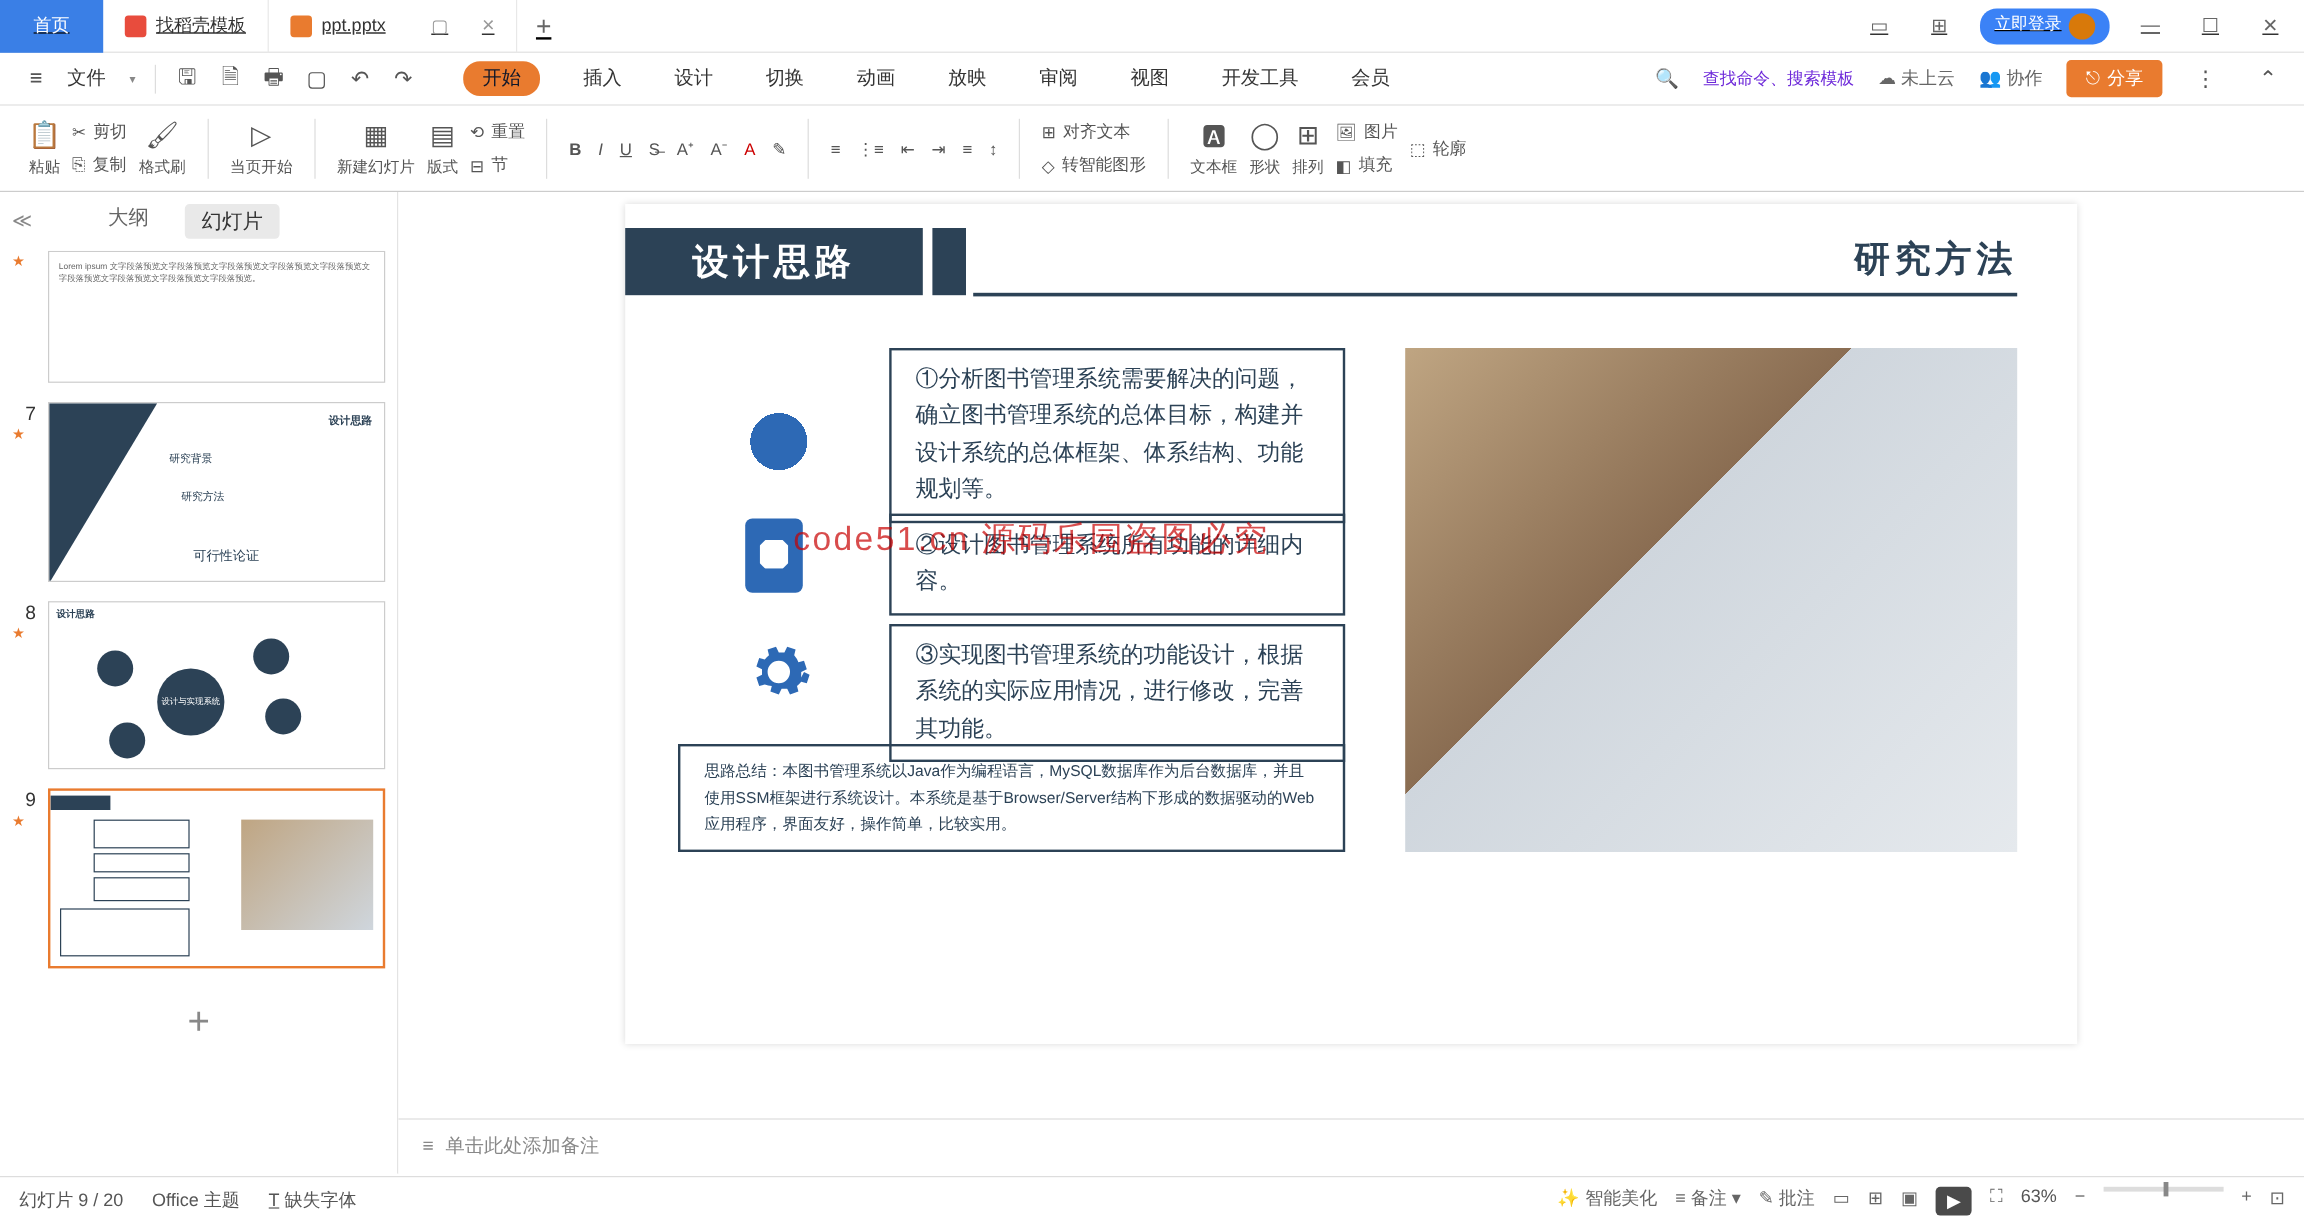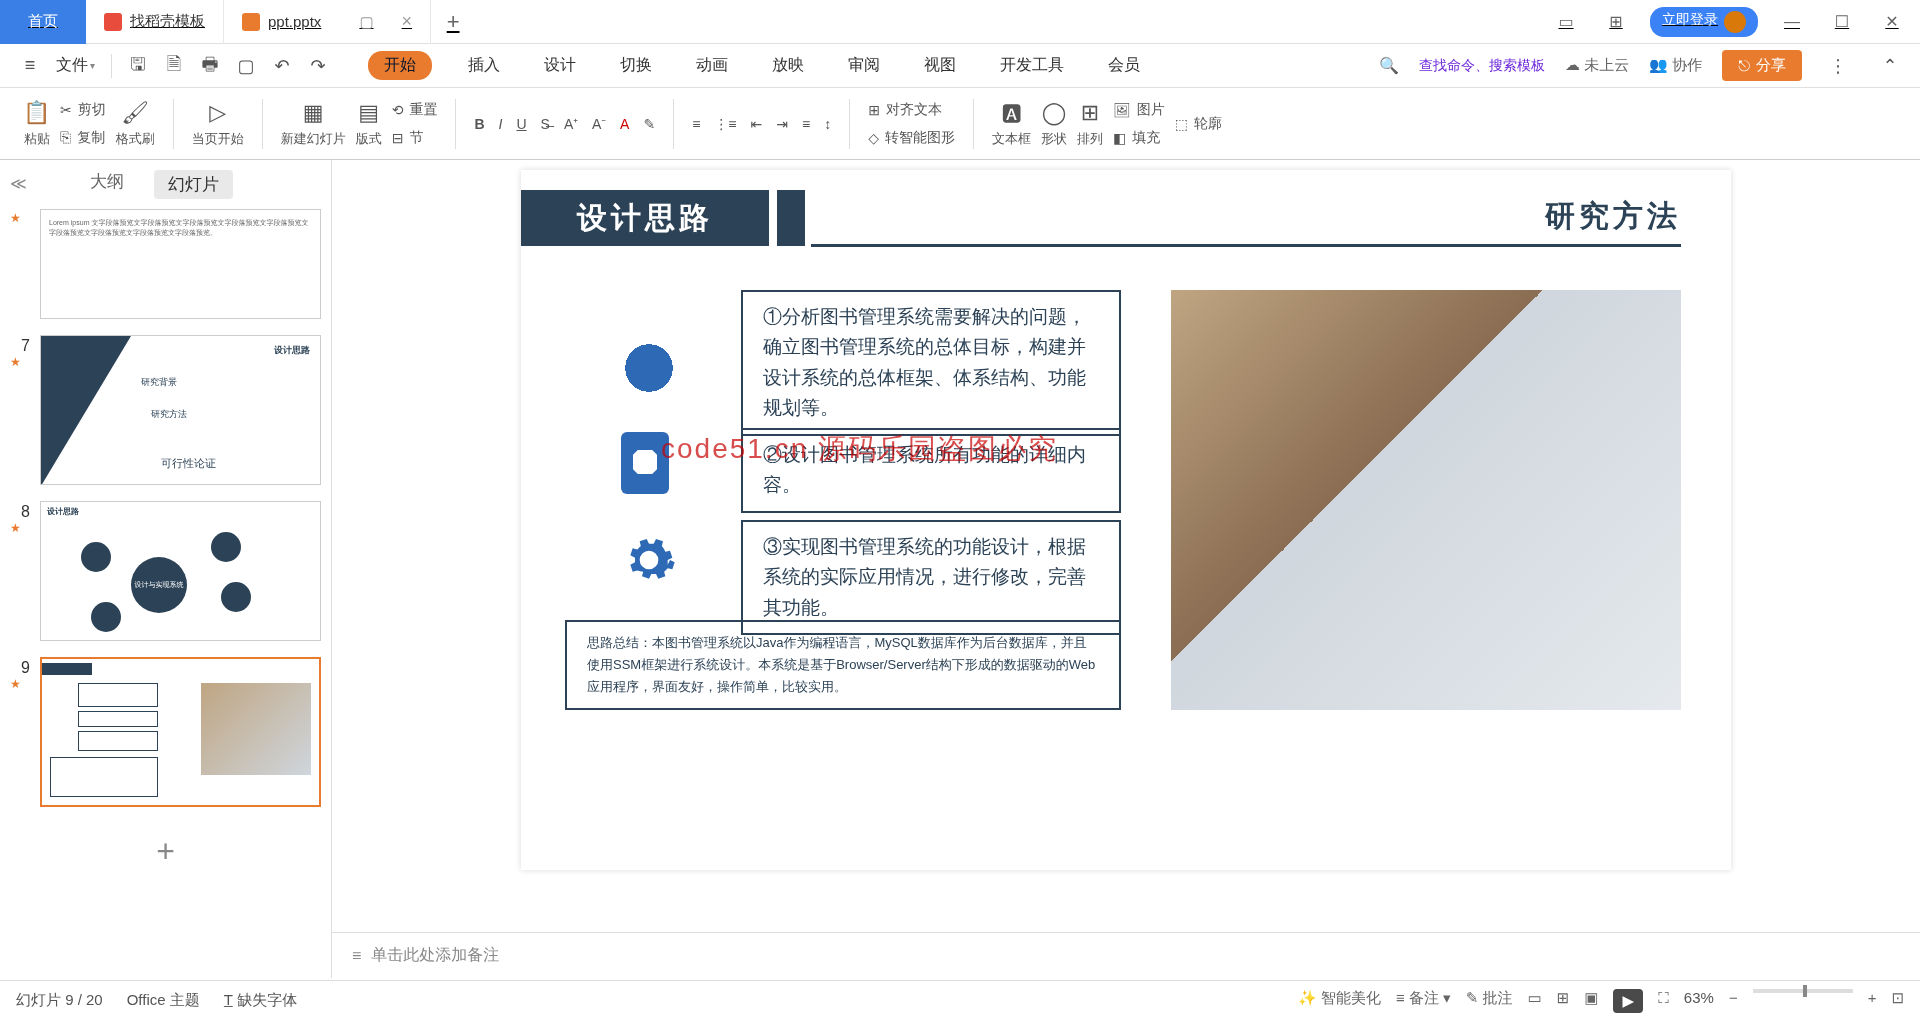--- a/index.html
+++ b/index.html
@@ -15,21 +15,21 @@
 .tab-close { margin-left:20px; color:#999; font-size:18px; }
 .tab-plus { width:44px; text-align:center; font-size:22px; color:#666; }
 .titlebar-right { margin-left:auto; display:flex; align-items:center; gap:18px; padding-right:12px; }
 .login-btn { background:#3b82f6; color:#fff; padding:4px 12px; border-radius:14px; font-size:14px; display:flex; align-items:flex-start; gap:6px; }
 .login-btn .avatar { width:22px; height:22px; background:#d8790a; border-radius:50%; }
 .win-btn { width:32px; text-align:center; color:#666; font-size:16px; }
 
 
 .menubar { height:44px; display:flex; align-items:center; padding:0 14px; gap:4px; border-bottom:1px solid #e0e0e0; }
 .menubar .icon-btn { width:32px; height:32px; display:flex; align-items:center; justify-content:center; color:#555; font-size:18px; }
-.menubar .file-label { font-size:16px; color:#333; padding:0 6px; display:flex; align-items:center; gap:2px; }
+.menubar .file-label { font-size:16px; color:#333; padding:0 6px; display:flex; align-items:center; gap:20px; }
 .menubar .sep { width:1px; height:24px; background:#ddd; margin:0 6px; }
 .menu-tabs { display:flex; gap:28px; margin-left:30px; }
 .menu-tab { font-size:16px; color:#333; padding:4px 8px; cursor:pointer; }
 .menu-tab.active { background:#e97b2f; color:#0f172a; border-radius:14px; padding:4px 16px; }
 .menubar-right { margin-left:auto; display:flex; align-items:center; gap:20px; }
 .search-hint { color:#6d28d9; font-size:14px; }
 .share-btn { background:#e97b2f; color:#fff; padding:6px 16px; border-radius:4px; font-size:15px; display:flex; align-items:center; gap:6px; }
 .cloud-txt { color:#666; font-size:15px; }
 
 

